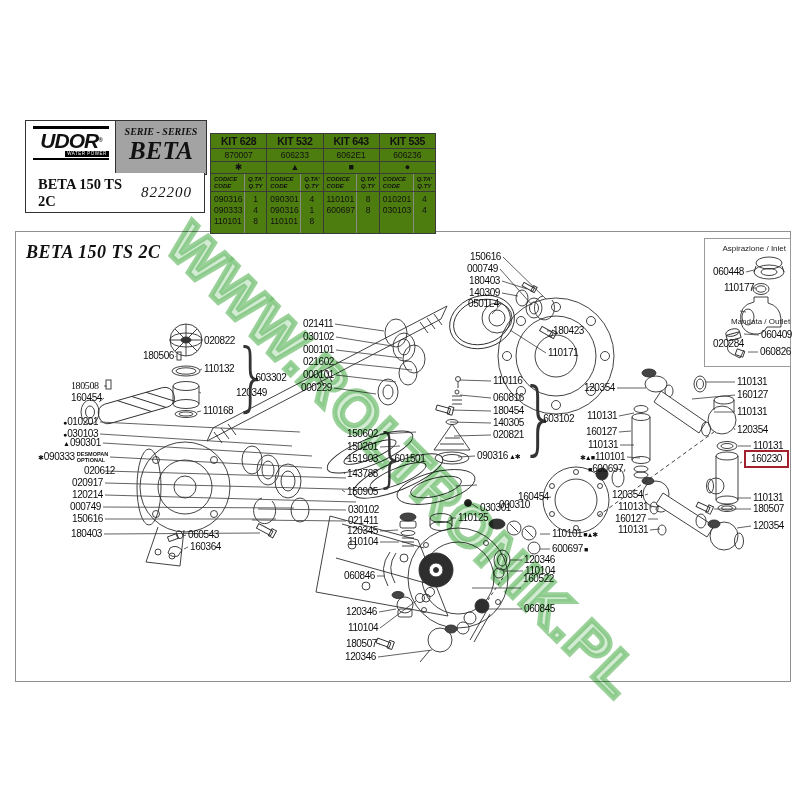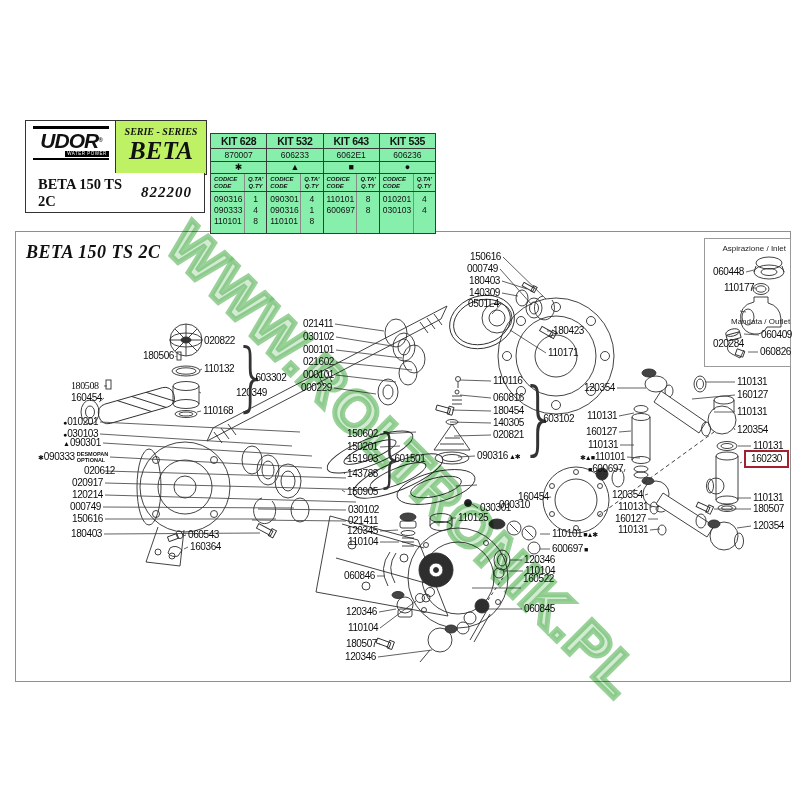--- a/index.html
+++ b/index.html
@@ -1,34 +1,34 @@
 <!DOCTYPE html>
 <html><head>
 <meta charset="utf-8">
 <style>
   html,body{margin:0;padding:0}
   body{width:800px;height:800px;background:#fff;position:relative;overflow:hidden;
        font-family:"Liberation Sans",sans-serif;color:#111}
   .abs{position:absolute}
   
   #logo-box{left:25px;top:120px;width:90px;height:53px;border:1.5px solid #333;border-right:none;background:#fff}
-  #series-box{left:115px;top:120px;width:90px;height:53px;border:1.5px solid #333;background:#bef264;text-align:center}
+  #series-box{left:115px;top:120px;width:90px;height:53px;border:1.5px solid #333;background:#a3a3a3;text-align:center}
   #model-box{left:25px;top:173px;width:180px;height:40px;border:1.5px solid #333;border-top:none;background:#fff;
              display:flex;align-items:center;justify-content:space-between;padding:0 12px;box-sizing:border-box}
   .udor-bar{height:3px;background:#000;margin:5px 7px 1px}
   .udor-text{font-size:21px;font-weight:900;font-style:italic;letter-spacing:-1px;text-align:center;line-height:21px}
   .udor-reg{font-size:6px;vertical-align:top}
   .udor-sub{width:44px;margin:0 7px 0 auto;background:#000;color:#fff;font-size:4.5px;text-align:center;line-height:6px;letter-spacing:.5px}
   .udor-bar2{height:2px;background:#000;margin:1px 7px 0}
   .series-top{font-family:"Liberation Serif",serif;font-style:italic;font-weight:bold;font-size:10px;margin-top:5px}
   .series-name{font-family:"Liberation Serif",serif;font-style:italic;font-weight:bold;font-size:25px;line-height:28px}
   .model-name{font-family:"Liberation Serif",serif;font-weight:bold;font-size:14.5px}
-  .model-code{font-family:"Liberation Serif",serif;font-style:italic;font-weight:bold;font-size:15px;letter-spacing:1px}
+  .model-code{font-family:"Liberation Serif",serif;font-style:italic;font-weight:normal;font-size:15px;letter-spacing:1px}
   
-  #kits{left:210px;top:133px;width:224px;border:1.5px solid #3a3a3a;background:#86efac;display:flex;z-index:5}
+  #kits{left:210px;top:133px;width:224px;border:1.5px solid #3a3a3a;background:#4d7c0f;display:flex;z-index:5}
   .kit{flex:1;border-right:1px solid #3a3a3a;display:flex;flex-direction:column;text-align:center}
   .kit:last-child{border-right:none}
   .k-name{font-weight:bold;font-size:10.5px;line-height:14px;border-bottom:1px solid #3a3a3a;letter-spacing:-.3px}
   .k-code{font-size:8.5px;line-height:12px;border-bottom:1px solid #3a3a3a}
   .k-sym{font-size:9px;line-height:11px;border-bottom:1px solid #3a3a3a}
   .k-head{display:flex;border-bottom:1px solid #3a3a3a;font-style:italic;font-size:6px;line-height:6.5px;font-weight:bold}
   .k-head .hc{flex:1.4;border-right:1px solid #8a8a8a;padding:2px 0;text-align:left;padding-left:3px}
   .k-head .hq{flex:1;padding:2px 0}
   .k-rows{display:flex;min-height:41px}
   .k-rc{flex:1.4;border-right:1px solid #8a8a8a;font-size:8.5px;line-height:11px;text-align:left;padding:2px 0 2px 3px}

